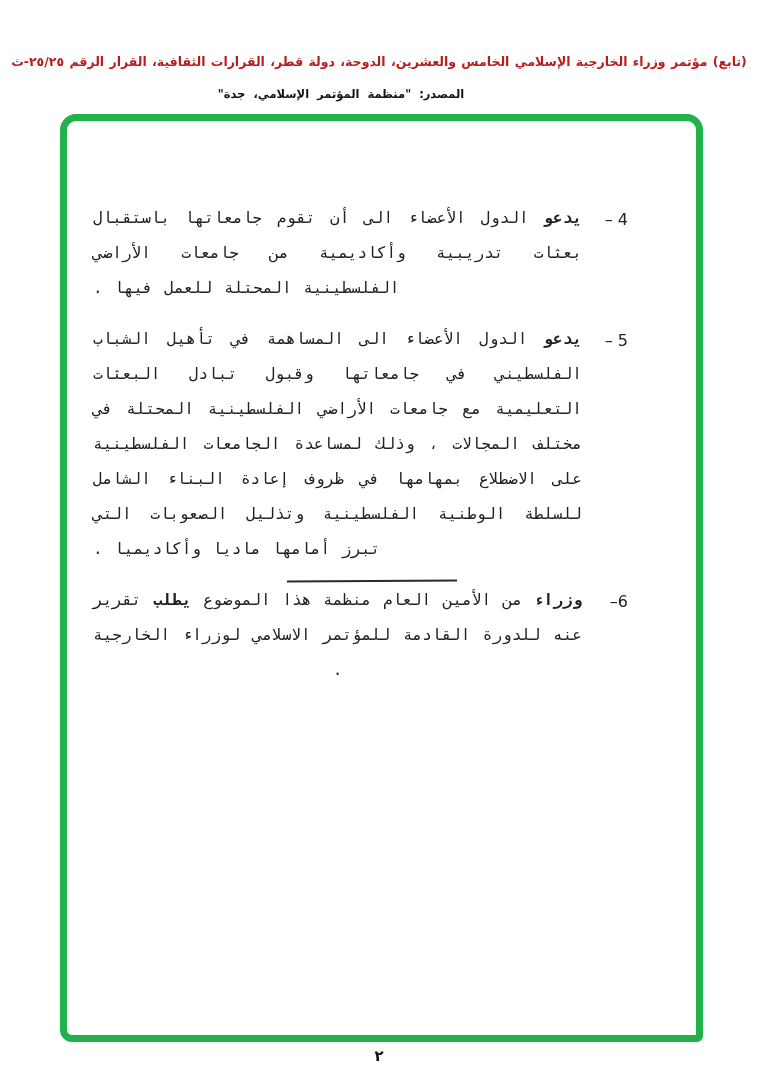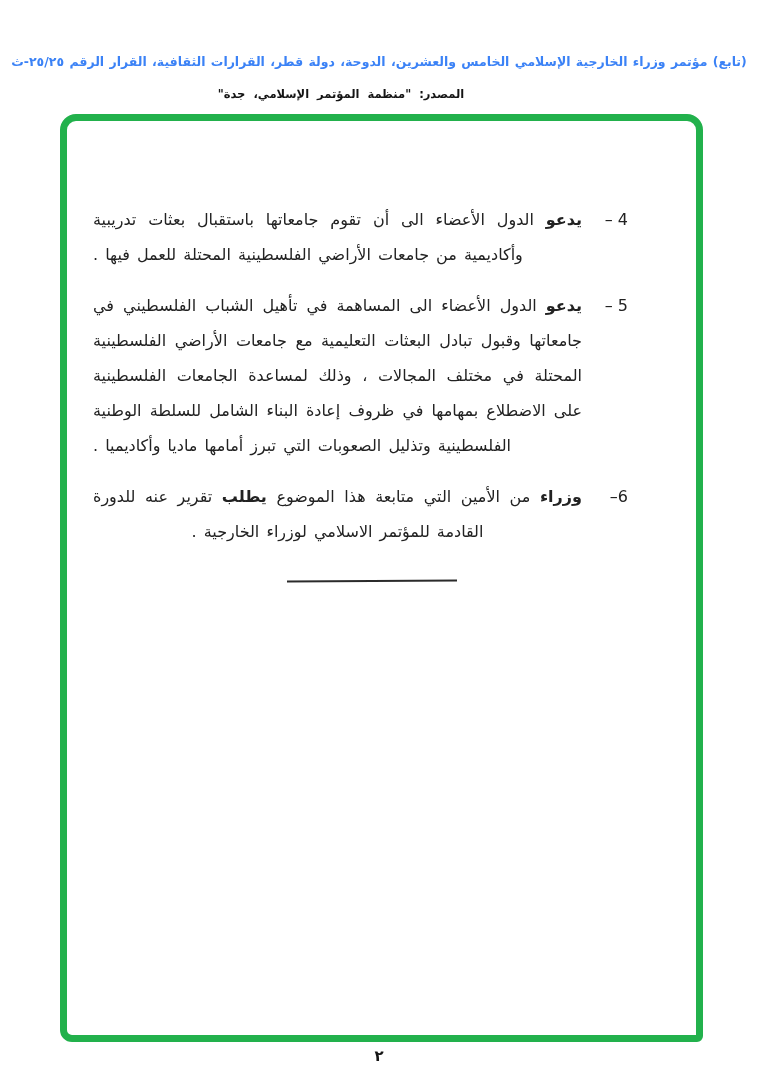--- a/index.html
+++ b/index.html
@@ -15,21 +15,21 @@
   .page{
     position:absolute;inset:0;background:#ffffff;overflow:hidden;
     color:var(--ink);
   }
   
   .header{
     position:absolute;top:50px;left:0;width:758px;text-align:center;
   }
   .header .h1{
     direction:rtl;
-    font-weight:bold;font-size:12.5px;line-height:24px;color:#3b82f6;
+    font-weight:bold;font-size:12.5px;line-height:24px;color:#b91c1c;
     word-spacing:1px;
   }
   .header .h2{
     direction:rtl;
     font-weight:bold;font-size:11.5px;line-height:18px;color:#141414;
     margin-top:11px;position:relative;left:-38px;word-spacing:4px;
   }
   
   .greenbox{
     position:absolute;left:60px;top:114px;width:643px;height:928px;
@@ -43,21 +43,21 @@
   }
   .item{
     display:flex;gap:13px;margin-bottom:16px;
     font-size:16px;line-height:35px;color:#222222;
   }
   .item .num{
     flex:none;width:33px;text-align:right;font-size:16px;color:#222222;
     white-space:nowrap;
   }
   .item .txt{
-    flex:1;text-align:justify;text-align-last:left;word-spacing:2px;
+    flex:1;text-align:justify;text-align-last:left;word-spacing:2px;font-family:Liberation Mono, monospace;
   }
   .item.center-last .txt{text-align-last:center;}
   .lead{font-weight:bold;}
   .boldmid{font-weight:bold;}
   
   .divider{
     position:absolute;left:287px;top:580px;width:170px;height:2px;
     background:#2b2b2b;transform:rotate(-0.4deg);
   }
   
@@ -97,21 +97,21 @@
         <span>الدول الأعضاء الى المساهمة في تأهيل الشباب الفلسطيني في جامعاتها وقبول تبادل البعثات التعليمية مع جامعات الأراضي الفلسطينية المحتلة في مختلف المجالات ، وذلك لمساعدة الجامعات الفلسطينية على الاضطلاع بمهامها في ظروف إعادة البناء الشامل للسلطة الوطنية الفلسطينية وتذليل الصعوبات التي تبرز أمامها ماديا وأكاديميا .</span>
         <span class="boldmid"></span>
         <span></span>
       </div>
     </div>
 
     <div class="item center-last">
       <div class="num">6–</div>
       <div class="txt">
         <span class="lead">وزراء</span>
-        <span>من الأمين التي متابعة هذا الموضوع</span>
+        <span>من الأمين العام منظمة هذا الموضوع</span>
         <span class="boldmid">يطلب</span>
         <span>تقرير عنه للدورة القادمة للمؤتمر الاسلامي لوزراء الخارجية .</span>
       </div>
     </div>
 
   </div>
 
   <div class="divider"></div>
 
   <div class="pagenum">٢</div>

